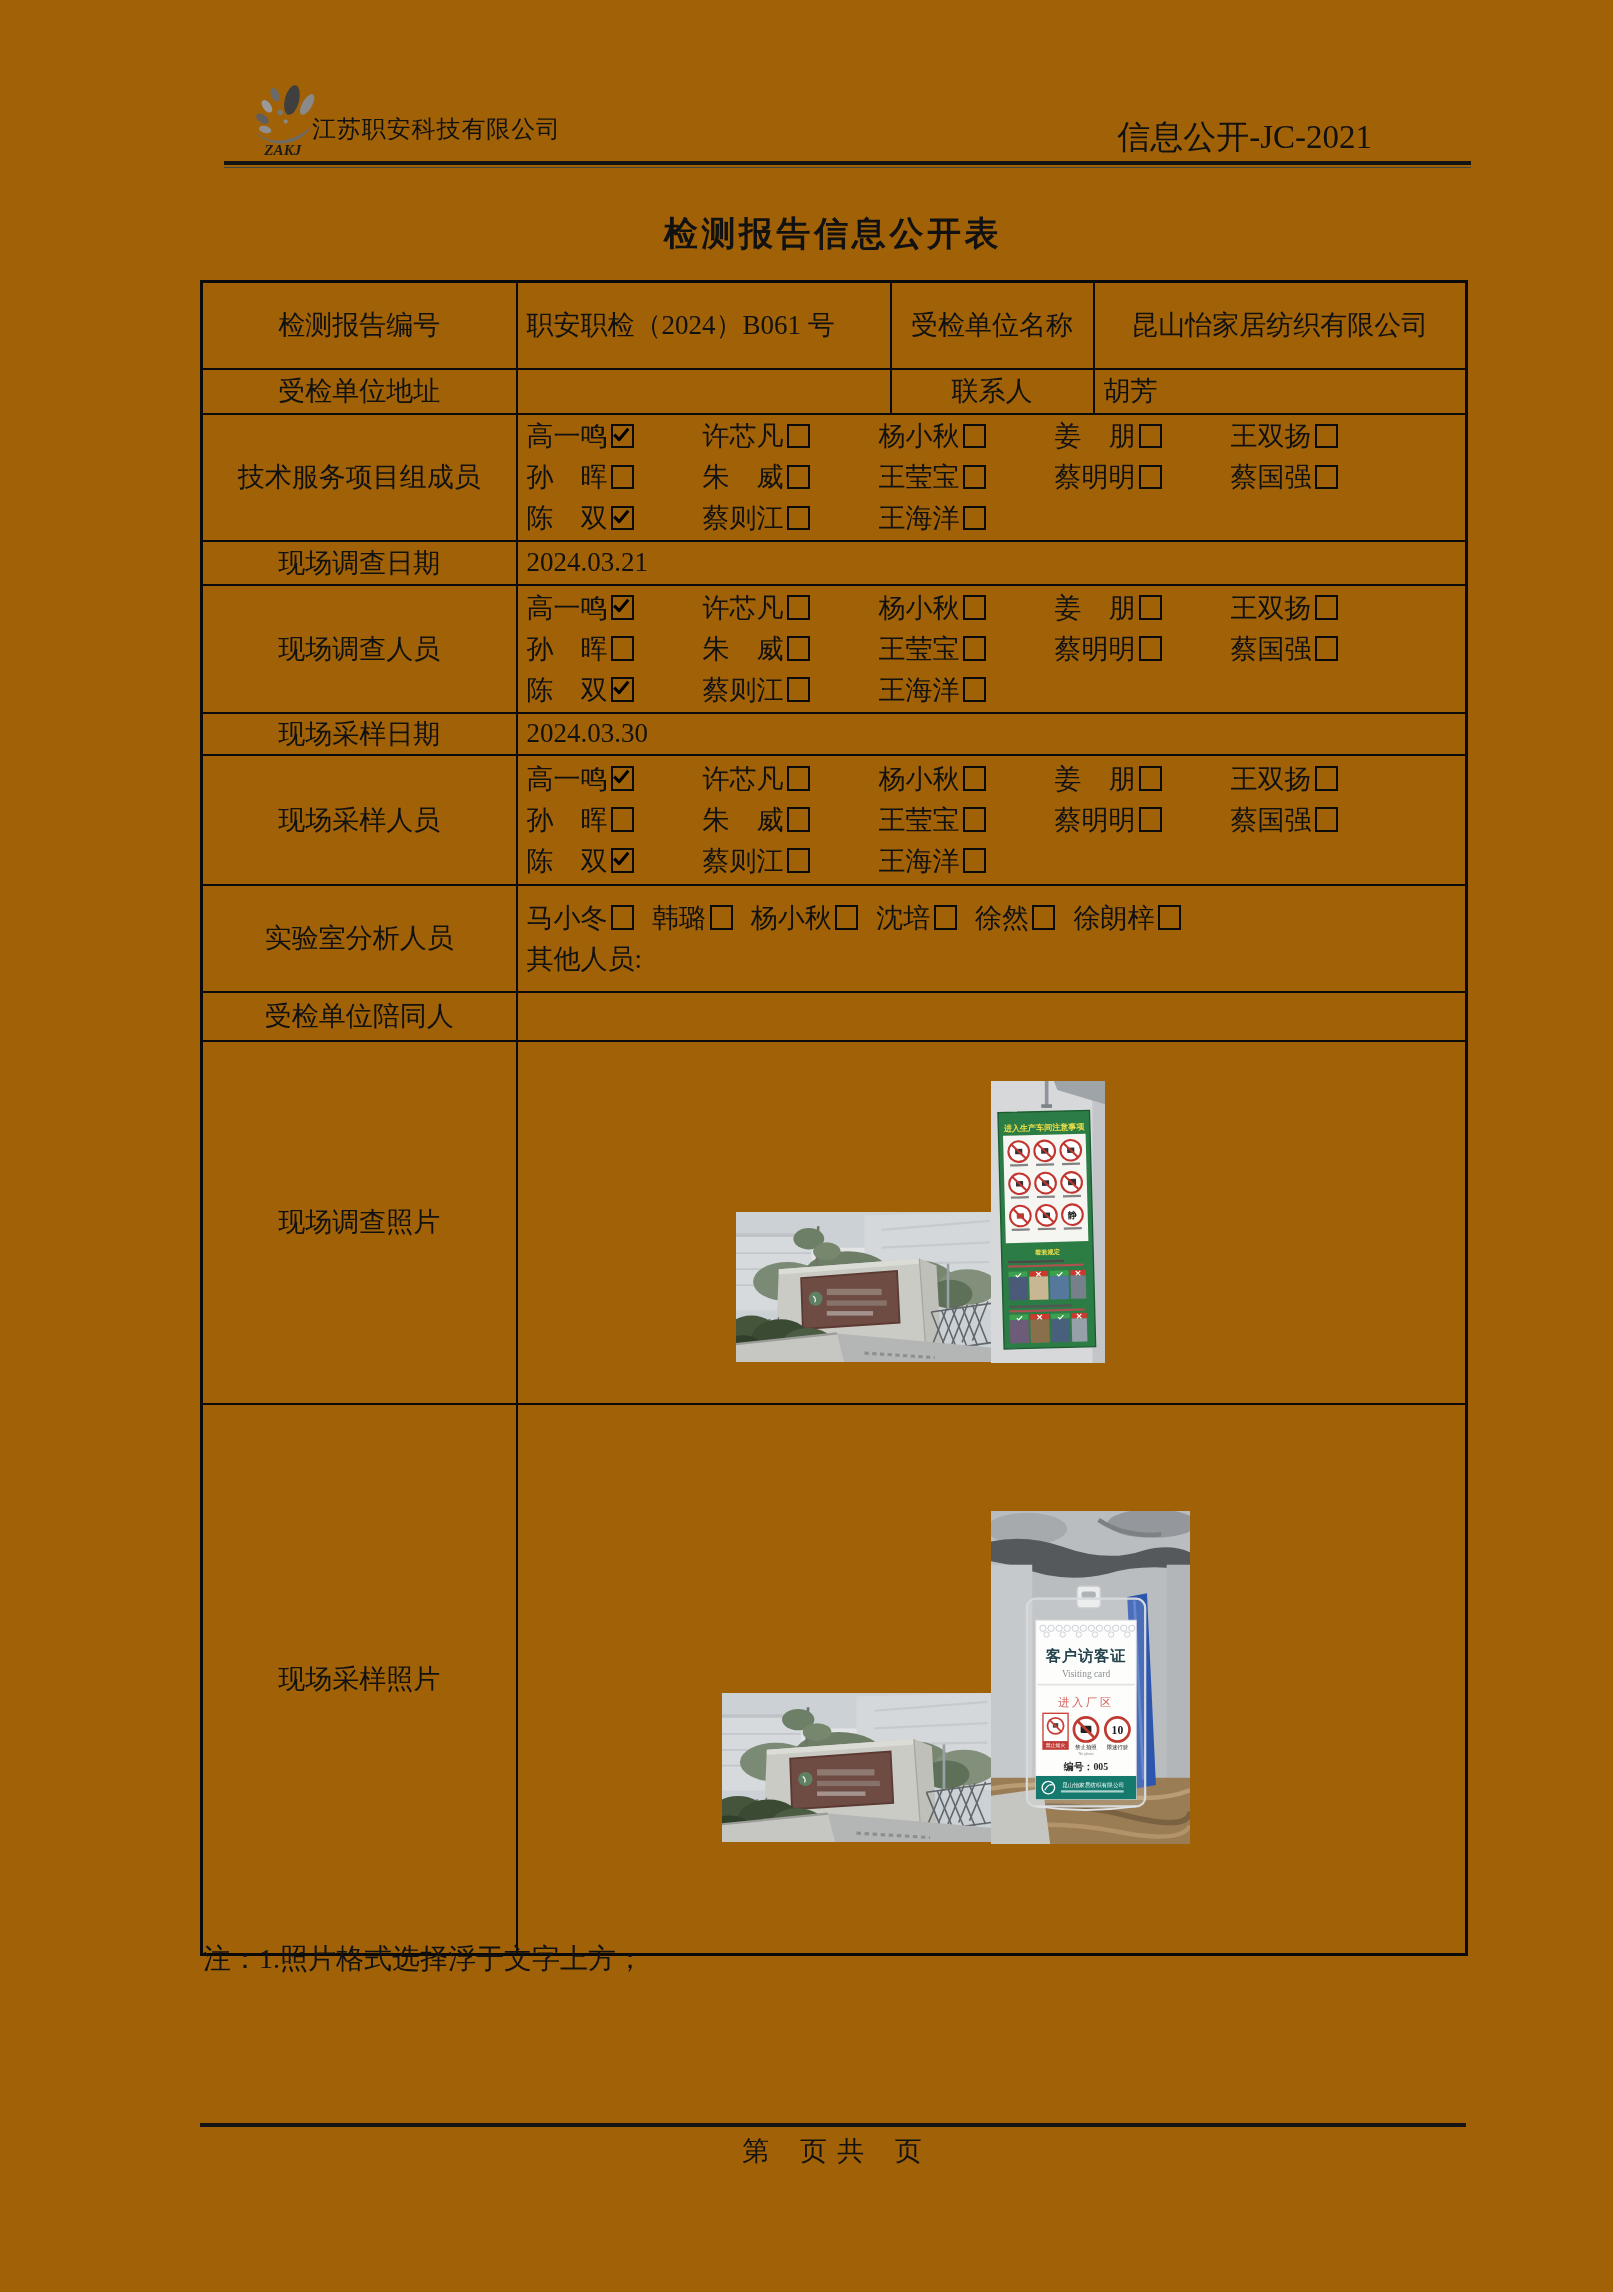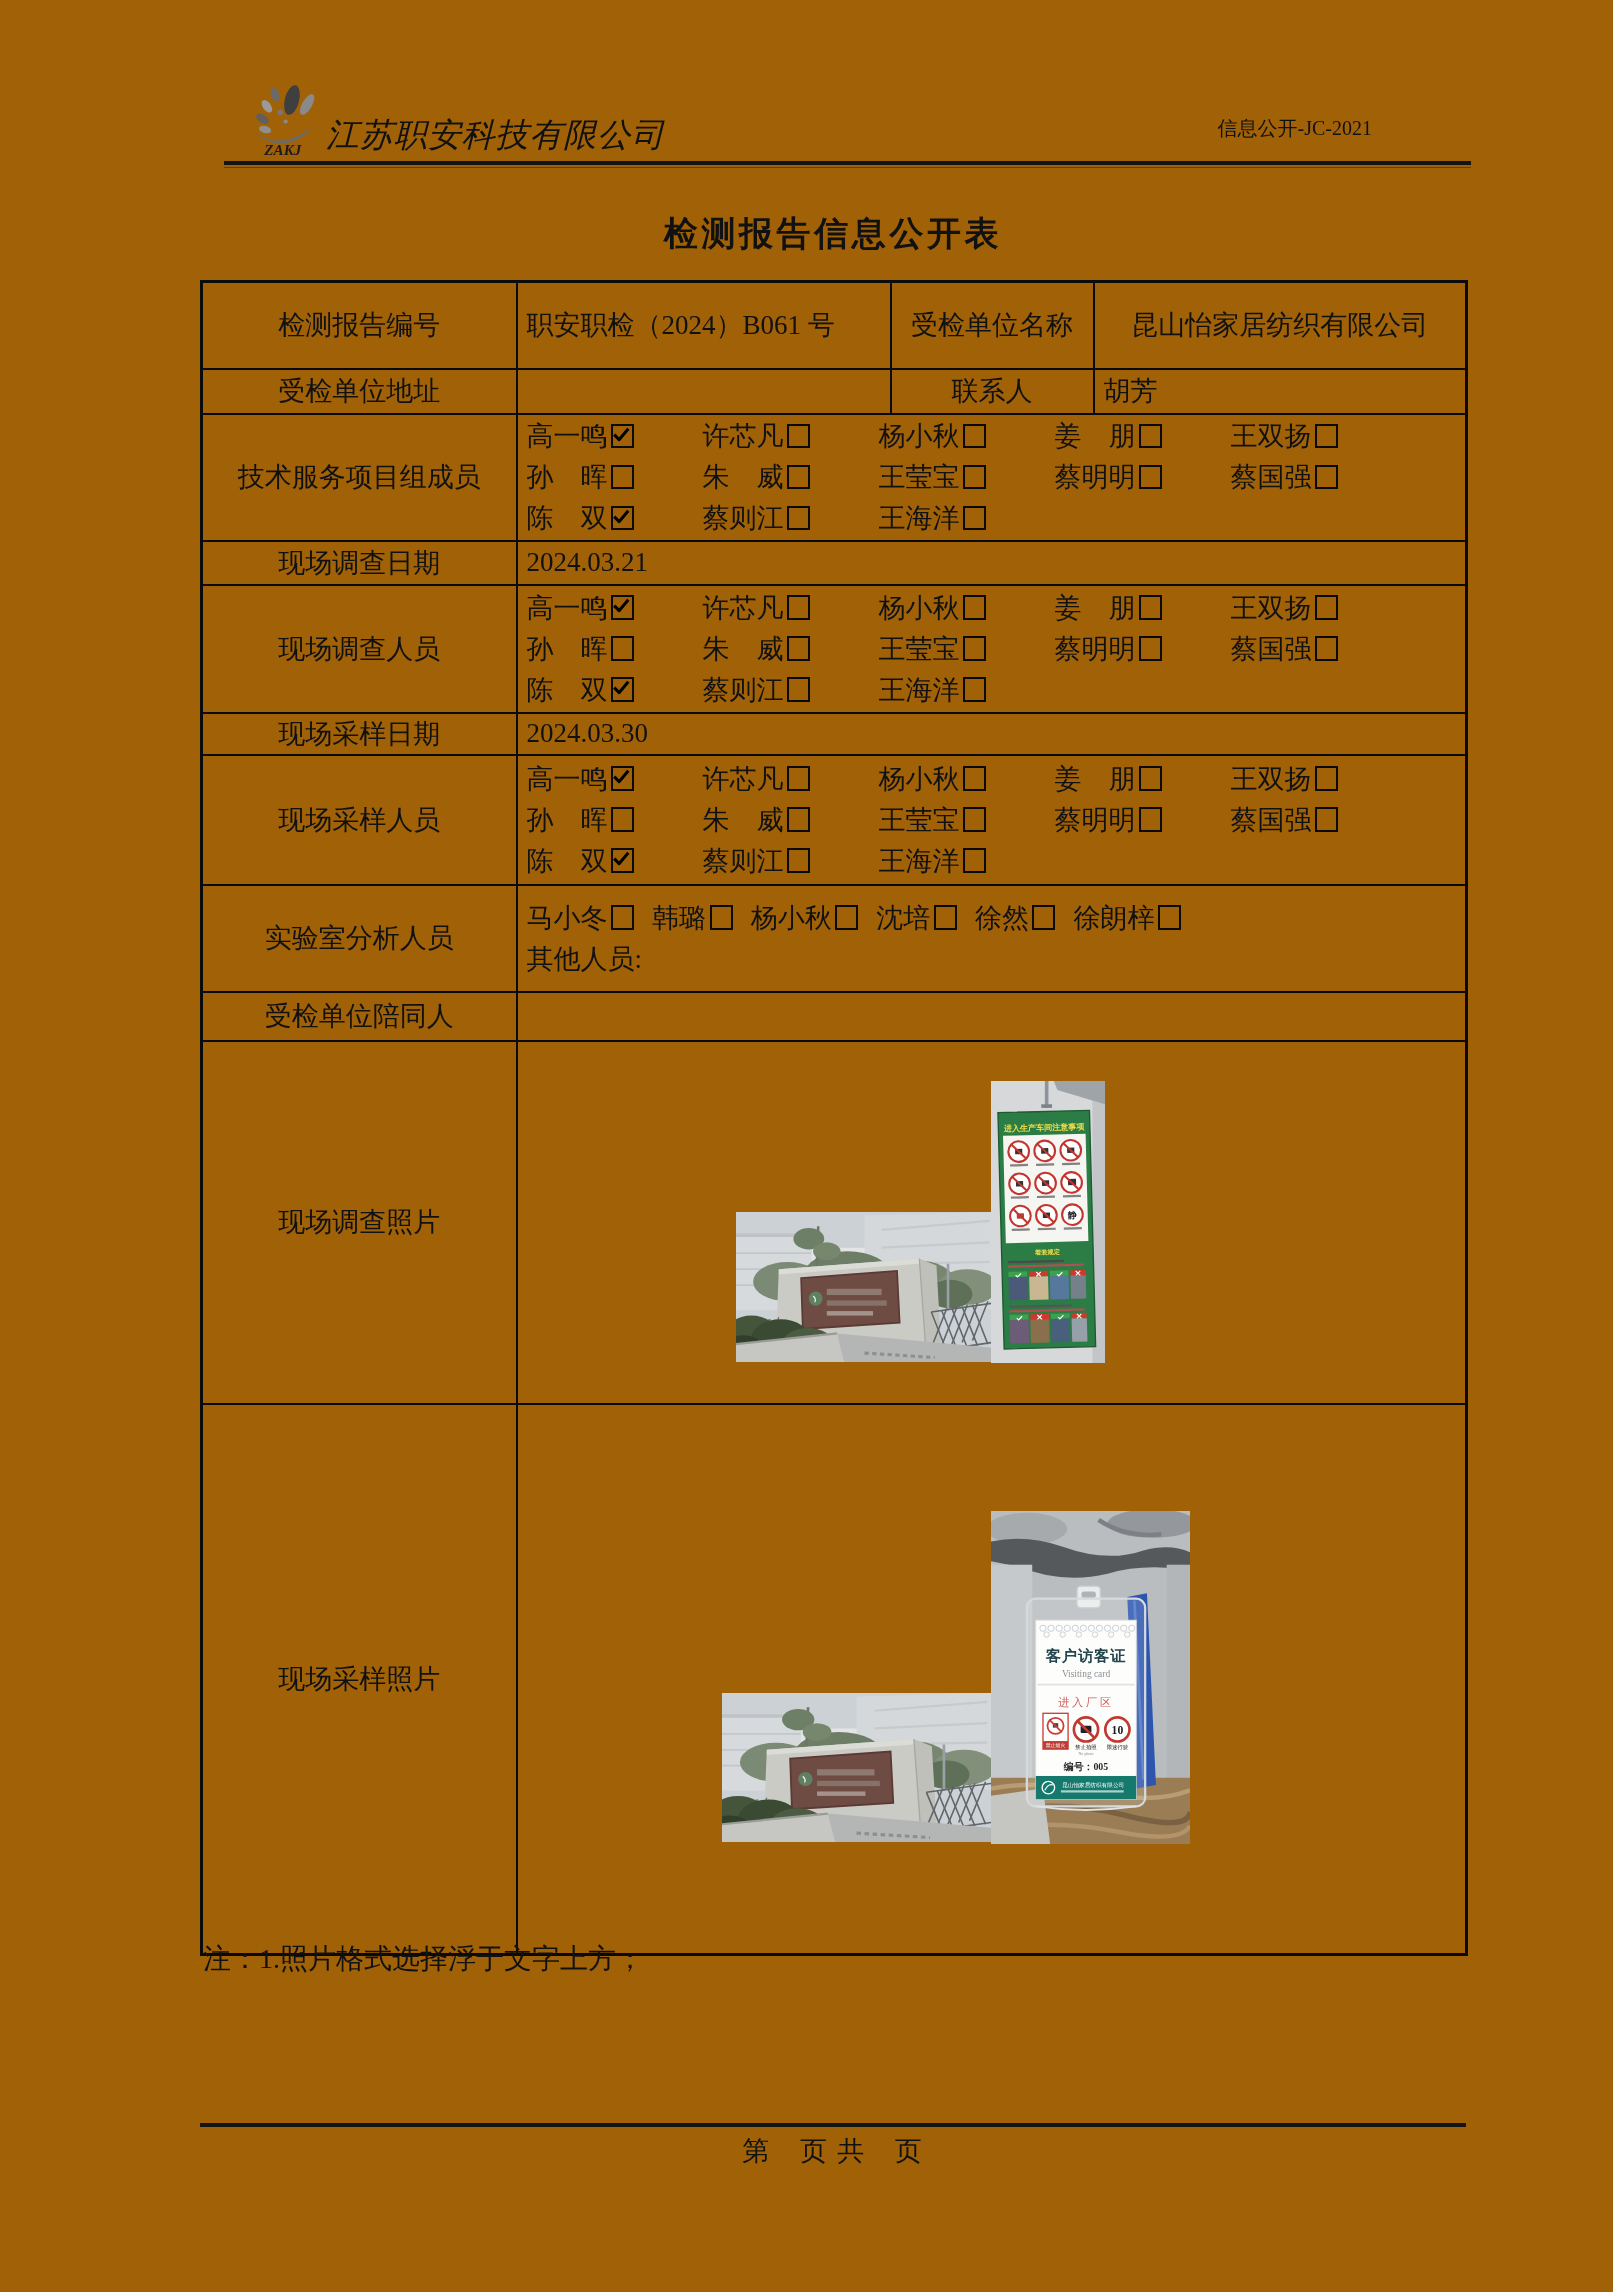--- a/index.html
+++ b/index.html
@@ -1,22 +1,22 @@
 <!DOCTYPE html>
 <html style="font-size:14.3px"><head>
 <meta charset="utf-8">
 <style>
   html,body{margin:0;padding:0;background:#ffffff;}
   .page{position:relative;width:1614px;height:2293px;background:#a16207;overflow:hidden;
         font-family:"Liberation Serif","DejaVu Serif",serif;color:#111;}
 
   
   .hdr-logo{position:absolute;left:240px;top:75px;width:86px;height:84px;}
-  .hdr-company{position:absolute;left:326px;top:113px;font-size:33px;letter-spacing:0.9px;white-space:nowrap;font-style:italic;}
-  .hdr-code{position:absolute;left:1066px;top:115px;width:306px;text-align:right;font-size:20px;white-space:nowrap;}
+  .hdr-company{position:absolute;left:312px;top:113px;font-size:24px;letter-spacing:0.9px;white-space:nowrap;}
+  .hdr-code{position:absolute;left:1066px;top:115px;width:306px;text-align:right;font-size:33px;white-space:nowrap;}
   .hdr-rule{position:absolute;left:224px;top:161px;width:1247px;height:3.6px;background:#141414;}
   .hdr-rule2{position:absolute;left:224px;top:167px;width:1247px;height:0.9px;background:#444;}
 
   .doc-title{position:absolute;left:200px;top:211px;width:1266px;text-align:center;
              font-size:34px;font-weight:bold;letter-spacing:3.6px;}
 
   
   table.main{position:absolute;left:200px;top:280px;width:1266px;border-collapse:collapse;
              table-layout:fixed;font-size:27px;}
   table.main td{border:2.2px solid #0a0a0a;vertical-align:middle;padding:0 9px;overflow:hidden;}

